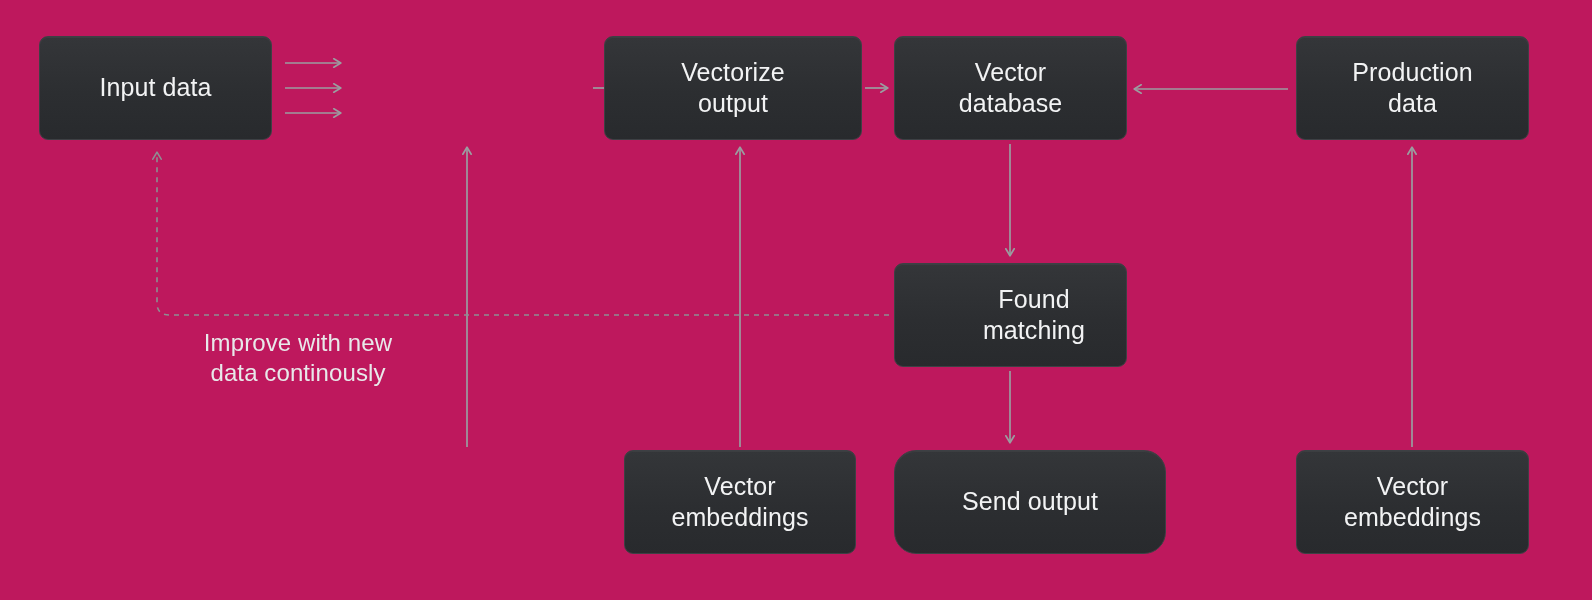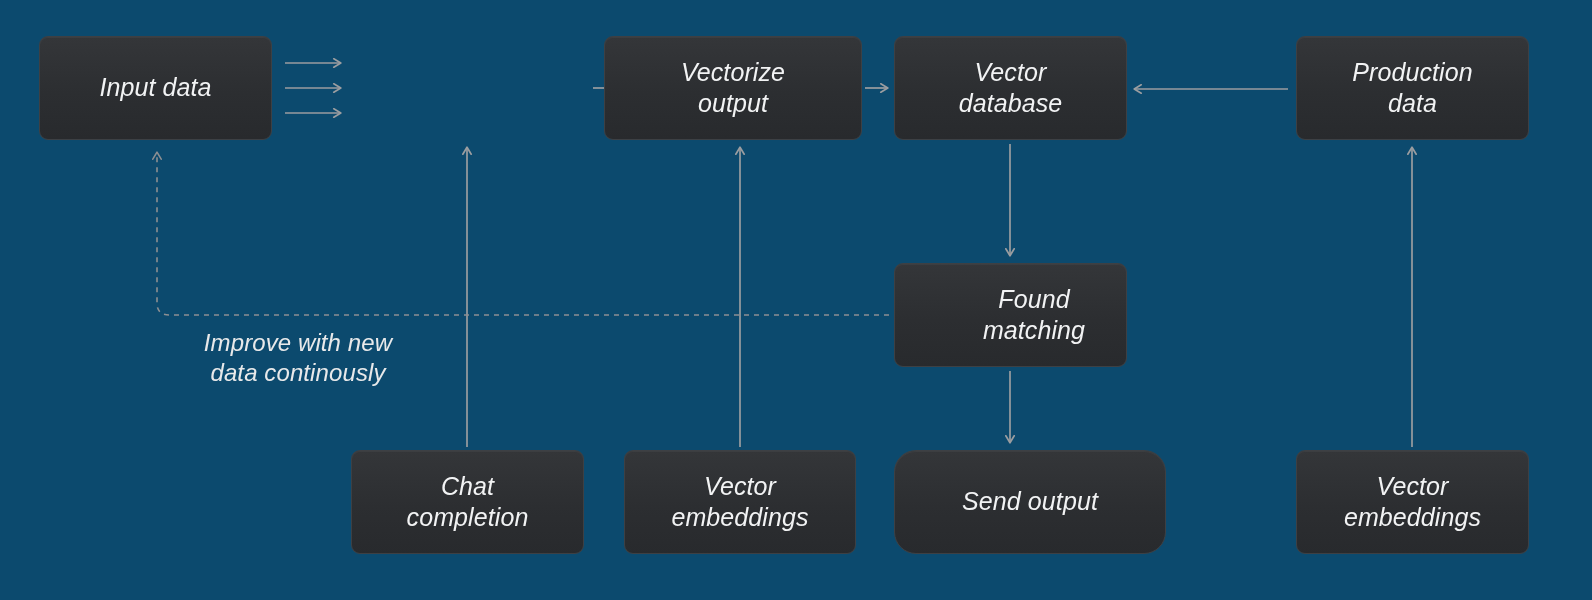--- a/index.html
+++ b/index.html
@@ -8,23 +8,22 @@
     padding: 0;
     background: #0d0d0e;
   }
   body {
     font-family: "Liberation Sans", sans-serif;
   }
   #canvas {
     position: relative;
     width: 1592px;
     height: 600px;
-    background: #0c4a6e;
+    background: #be185d;
     overflow: hidden;
-    font-style: italic;
   }
   #edge-layer {
     position: absolute;
     left: 0;
     top: 0;
     width: 1592px;
     height: 600px;
     pointer-events: none;
   }
   .node {
@@ -118,24 +117,20 @@
   <div class="node" style="left:1296px; top:36px; width:233px; height:104px;">
     <span class="node-label">Production
 data</span>
   </div>
 
   <div class="node" style="left:894px; top:263px; width:233px; height:104px;padding-left:47px;">
     <span class="node-label">Found
 matching</span>
   </div>
 
-  <div class="node" style="left:351px; top:450px; width:233px; height:104px;">
-    <span class="node-label">Chat
-completion</span>
-  </div>
 
   <div class="node" style="left:624px; top:450px; width:232px; height:104px;">
     <span class="node-label">Vector
 embeddings</span>
   </div>
 
   <div class="node" style="left:894px; top:450px; width:272px; height:104px;border-radius:22px;">
     <span class="node-label">Send output</span>
   </div>
 

